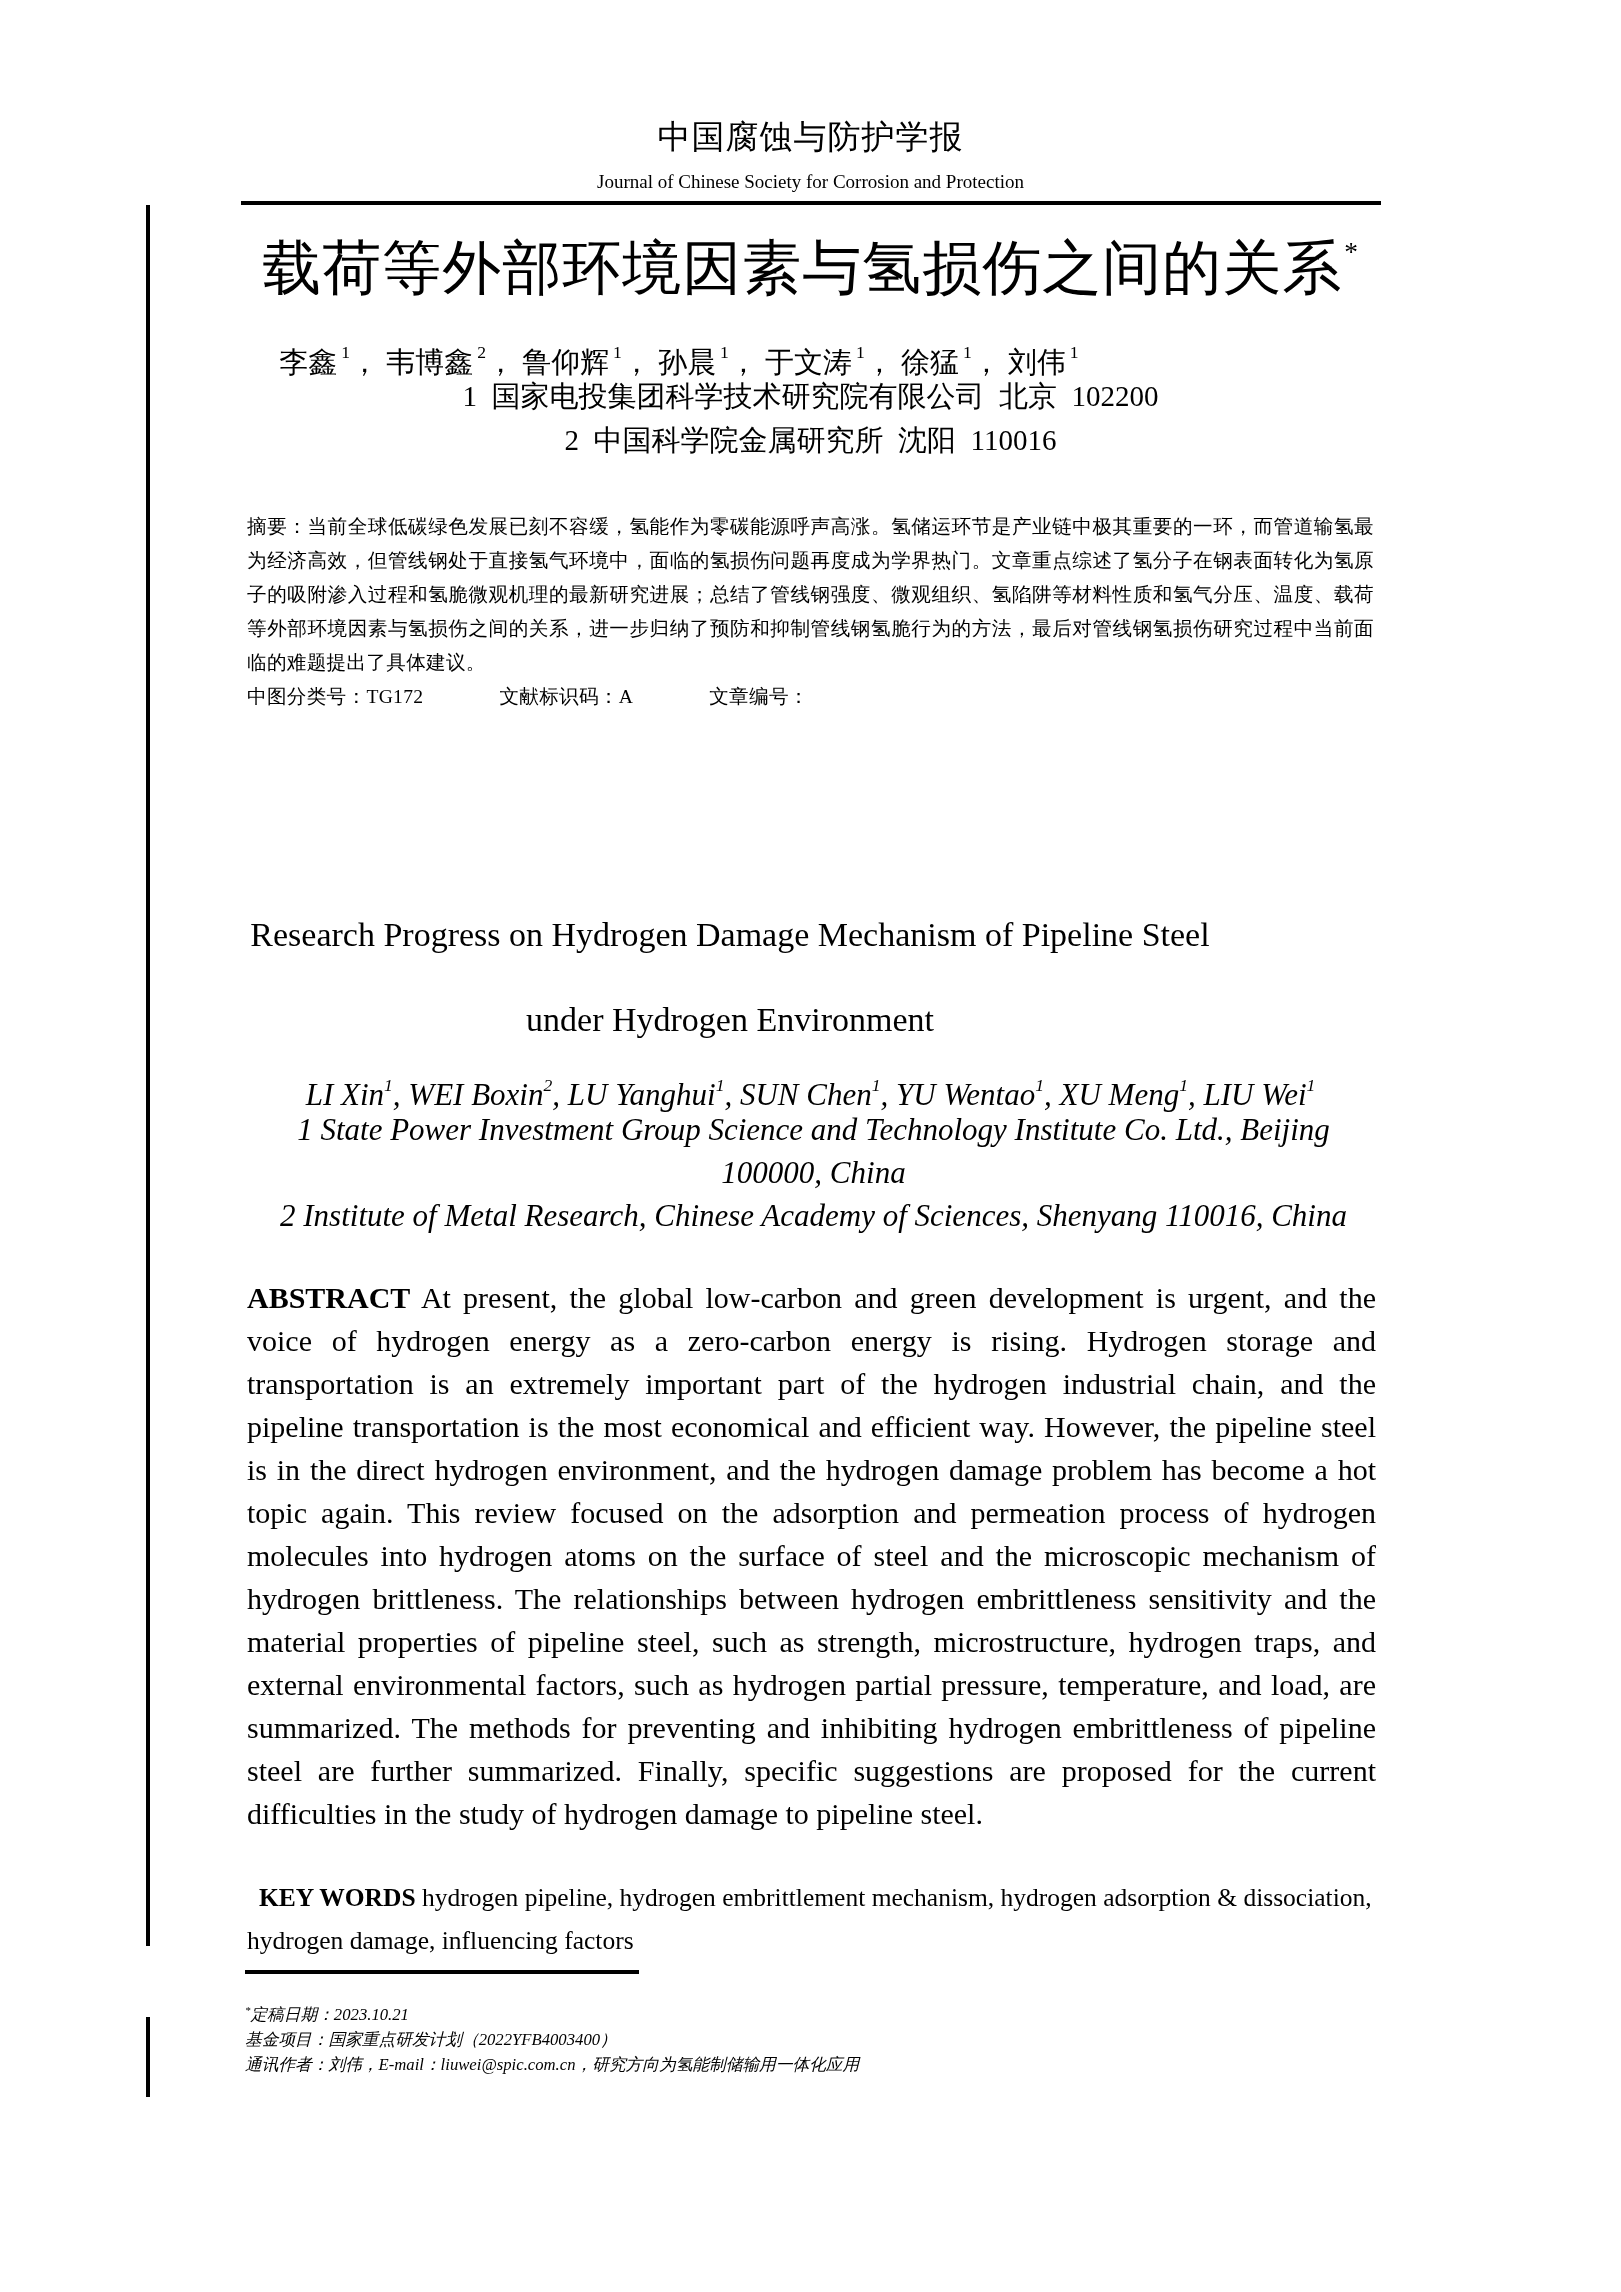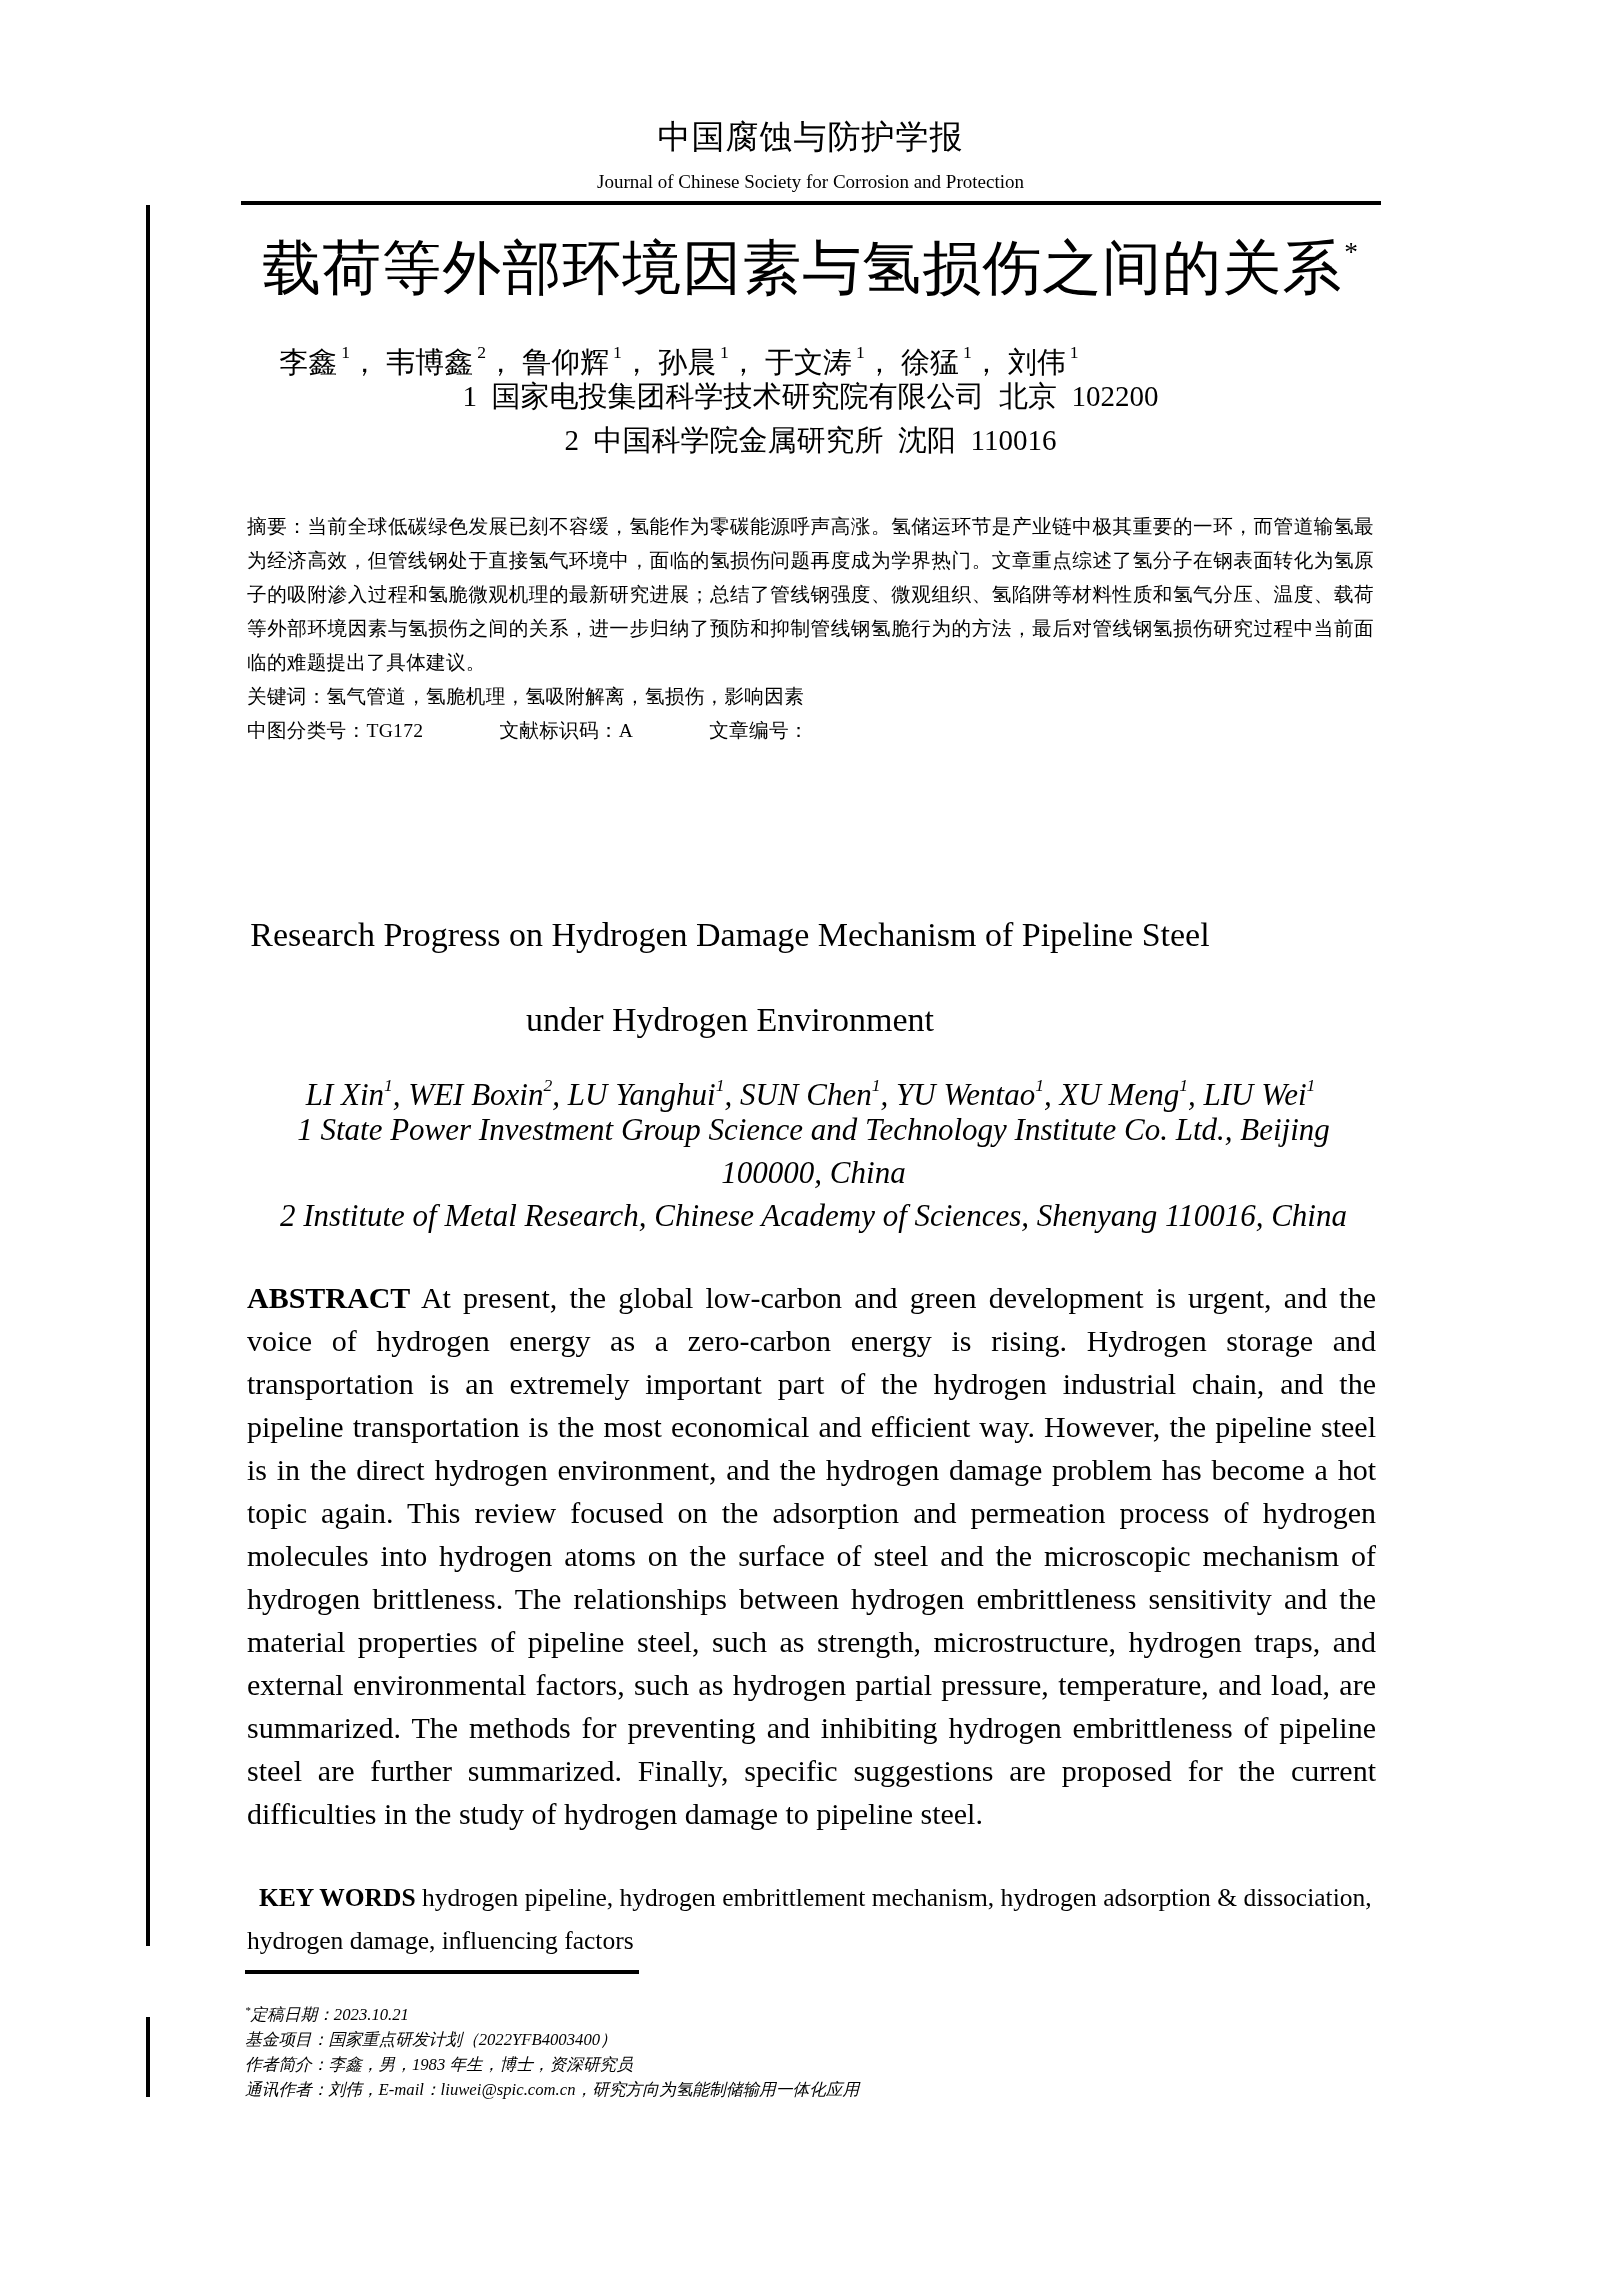--- a/index.html
+++ b/index.html
@@ -157,21 +157,20 @@
   <span><span>孙晨</span><sup>1</sup></span><span>，</span>
   <span><span>于文涛</span><sup>1</sup></span><span>，</span>
   <span><span>徐猛</span><sup>1</sup></span><span>，</span>
   <span><span>刘伟</span><sup>1</sup></span>
 </div>
 <div class="abs affil-cn a1" style="white-space:pre;">1  国家电投集团科学技术研究院有限公司  北京  102200</div>
 <div class="abs affil-cn a2" style="white-space:pre;">2  中国科学院金属研究所  沈阳  110016</div>
 
 <div class="abs cn-block">
   <p><span>摘要：</span><span>当前全球低碳绿色发展已刻不容缓，氢能作为零碳能源呼声高涨。氢储运环节是产业链中极其重要的一环，而管道输氢最为经济高效，但管线钢处于直接氢气环境中，面临的氢损伤问题再度成为学界热门。文章重点综述了氢分子在钢表面转化为氢原子的吸附渗入过程和氢脆微观机理的最新研究进展；总结了管线钢强度、微观组织、氢陷阱等材料性质和氢气分压、温度、载荷等外部环境因素与氢损伤之间的关系，进一步归纳了预防和抑制管线钢氢脆行为的方法，最后对管线钢氢损伤研究过程中当前面临的难题提出了具体建议。</span></p>
-  <p class="cn-line-single"><span>关键词：</span><span>氢气管道，氢脆机理，氢吸附解离，氢损伤，影响因素</span></p>
   <p class="cn-line-single class-line">
     <span>中图分类号：</span><span>TG172</span><span class="gap"></span><span>文献标识码：</span><span>A</span><span class="gap"></span><span>文章编号：</span><span></span>
   </p>
 </div>
 
 <div class="abs title-en l1">Research Progress on Hydrogen Damage Mechanism of Pipeline Steel</div>
 <div class="abs title-en l2">under Hydrogen Environment</div>
 
 <div class="abs authors-en">
   <span><span>LI Xin</span><sup>1</sup></span>,
@@ -189,16 +188,15 @@
   <p><b>ABSTRACT</b> <span>At present, the global low-carbon and green development is urgent, and the voice of hydrogen energy as a zero-carbon energy is rising. Hydrogen storage and transportation is an extremely important part of the hydrogen industrial chain, and the pipeline transportation is the most economical and efficient way. However, the pipeline steel is in the direct hydrogen environment, and the hydrogen damage problem has become a hot topic again. This review focused on the adsorption and permeation process of hydrogen molecules into hydrogen atoms on the surface of steel and the microscopic mechanism of hydrogen brittleness. The relationships between hydrogen embrittleness sensitivity and the material properties of pipeline steel, such as strength, microstructure, hydrogen traps, and external environmental factors, such as hydrogen partial pressure, temperature, and load, are summarized. The methods for preventing and inhibiting hydrogen embrittleness of pipeline steel are further summarized. Finally, specific suggestions are proposed for the current difficulties in the study of hydrogen damage to pipeline steel.</span></p>
 </div>
 <div class="abs keywords">
   <b>KEY WORDS</b> <span>hydrogen pipeline, hydrogen embrittlement mechanism, hydrogen adsorption &amp; dissociation, hydrogen damage, influencing factors</span>
 </div>
 
 <div class="abs footnote-rule"></div>
 <div class="abs footnotes">
   <div><sup>*</sup><span>定稿日期：2023.10.21</span></div>
   <div>基金项目：国家重点研发计划（2022YFB4003400）</div>
-  <div>作者简介：李鑫，男，1983 年生，博士，资深研究员</div>
   <div>通讯作者：刘伟，E-mail：liuwei@spic.com.cn，研究方向为氢能制储输用一体化应用</div>
 </div>
 
 
 </body></html>

